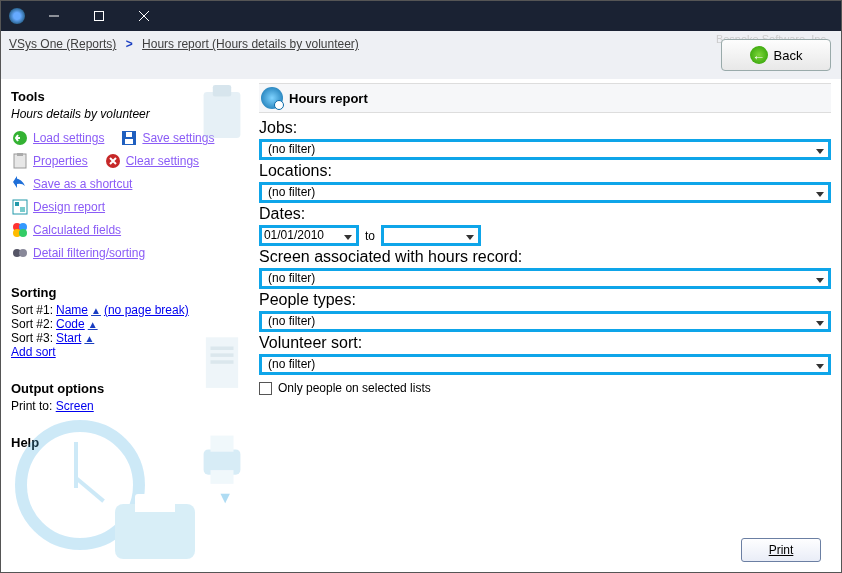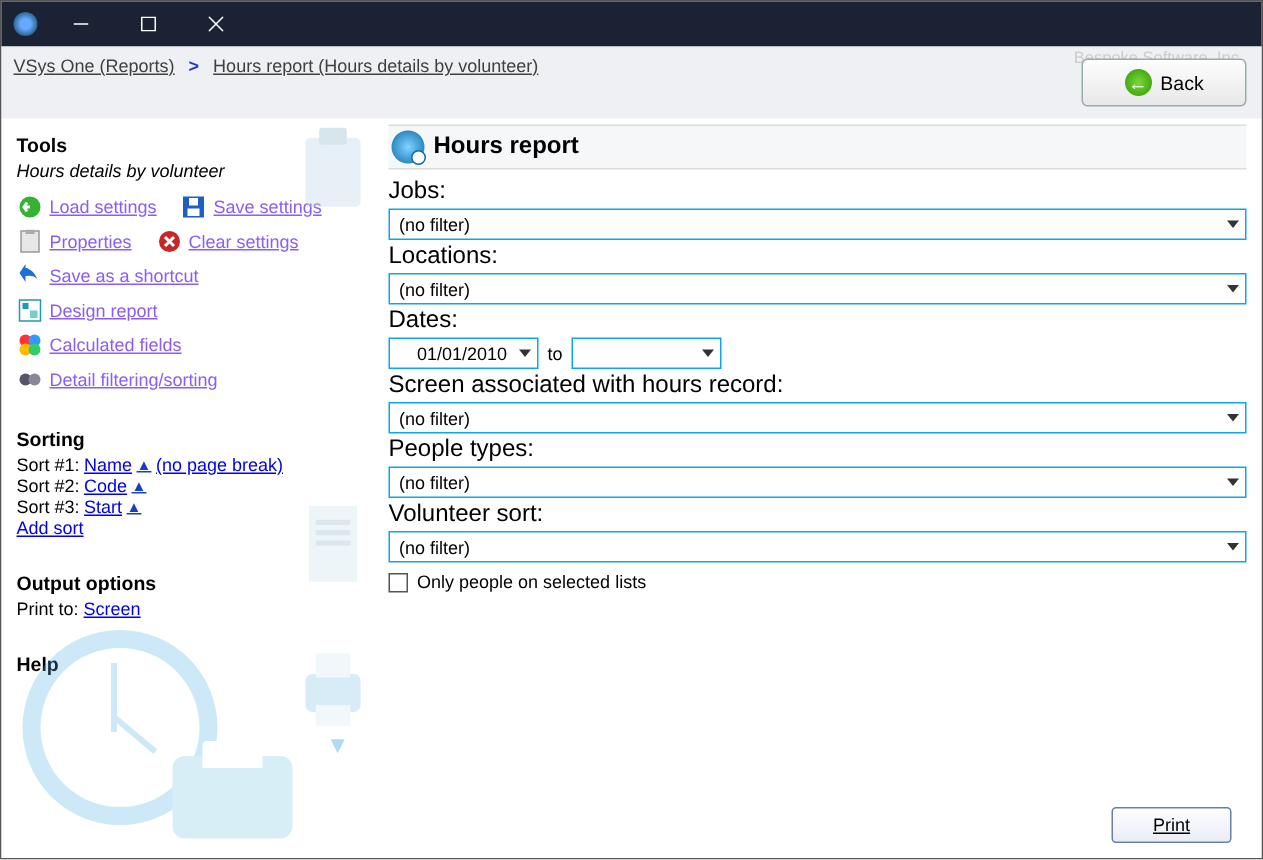--- a/index.html
+++ b/index.html
@@ -30,23 +30,23 @@
   .sorting .row { font-size: 12px; display: flex; align-items: center; gap: 3px; }
   .bigicon { position: absolute; width: 46px; height: 56px; opacity: .35; }
   .bigicon.clip { right: 10px; top: 6px; }
   .bigicon.doc  { right: 10px; top: 256px; }
   .bigicon.prn  { right: 10px; top: 352px; }
   .down-caret { position: absolute; right: 22px; top: 410px; color: #4fb2e6; font-size: 16px; opacity: .45; }
   .main { flex: 1; padding: 4px 10px 0 4px; display: flex; flex-direction: column; }
   .main-header { display: flex; align-items: center; height: 30px; gap: 6px; border-top: 1px solid #ddd; border-bottom: 1px solid #ddd; background: #f6f7f9; padding-left: 2px; margin-bottom: 4px; }
   .main-header .hicon { width: 22px; height: 22px; background: radial-gradient(circle,#7fd3ff,#0a6aa8); border-radius: 50%; position: relative; }
   .main-header .hicon::after { content: ""; position: absolute; width: 8px; height: 8px; background: #fff; border-radius: 50%; right: -1px; bottom: -1px; border: 1px solid #0a6aa8; }
-  .main-header b { font-size: 16px; }
+  .main-header b { font-size: 13px; }
   .field-label { font-size: 16px; margin: 2px 0; }
-  .combo { width: 100%; height: 21px; border: 1px solid #0ea5e9; padding: 0 20px 0 6px; font-size: 12px; background: #fff; position: relative; display: flex; align-items: center; }
+  .combo { width: 100%; height: 21px; border: 3px solid #0ea5e9; padding: 0 32px 0 6px; font-size: 12px; background: #fff; position: relative; display: flex; align-items: flex-start; }
   .combo::after { content: ""; position: absolute; right: 4px; top: 7px; border-left: 4px solid transparent; border-right: 4px solid transparent; border-top: 5px solid #333; }
   .dates-row { display: flex; align-items: center; gap: 6px; }
   .dates-row .combo.small { width: 100px; }
   .check-row { display: flex; align-items: center; gap: 6px; margin-top: 6px; }
   .check-row .square { width: 13px; height: 13px; border: 1px solid #555; }
   .footer { margin-top: auto; display: flex; justify-content: flex-end; padding: 10px; }
   .print-btn { width: 80px; height: 24px; border: 1px solid #6b7fa3; background: linear-gradient(#fefeff,#e9edf7); border-radius: 3px; font-size: 12px; text-decoration: underline; display:flex; align-items:center; justify-content:center; }
   .clock-art { position: absolute; left: 4px; bottom: 2px; width: 210px; height: 150px; opacity: .28; }
   .clock-art .clock { position:absolute; width:130px; height:130px; border:12px solid #4fb2e6; border-radius:50%; left:10px; top:0; }
   .clock-art .hand { position:absolute; width:4px; height:46px; background:#4fb2e6; left:69px; top:22px; transform-origin:bottom; }

